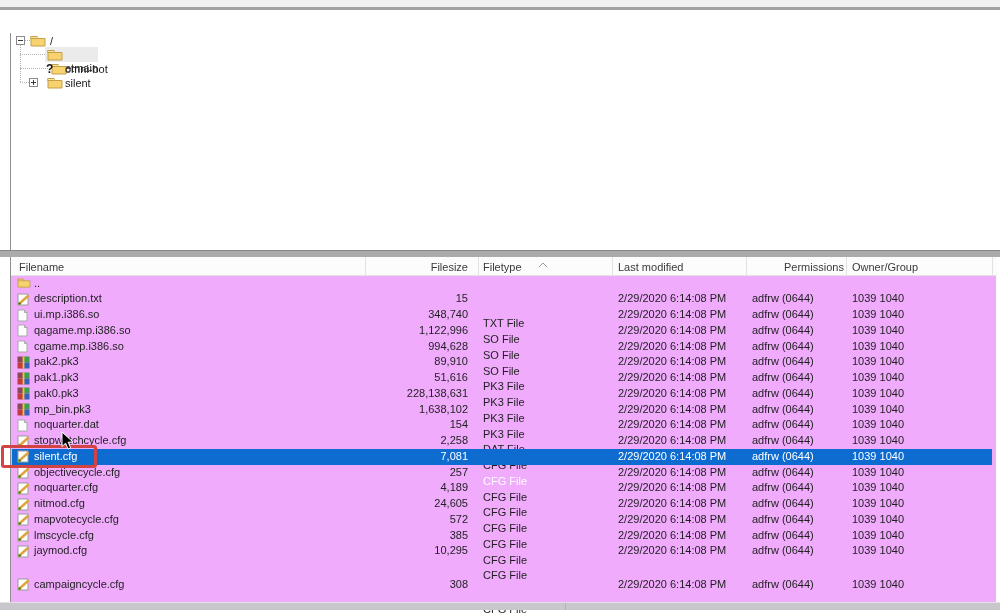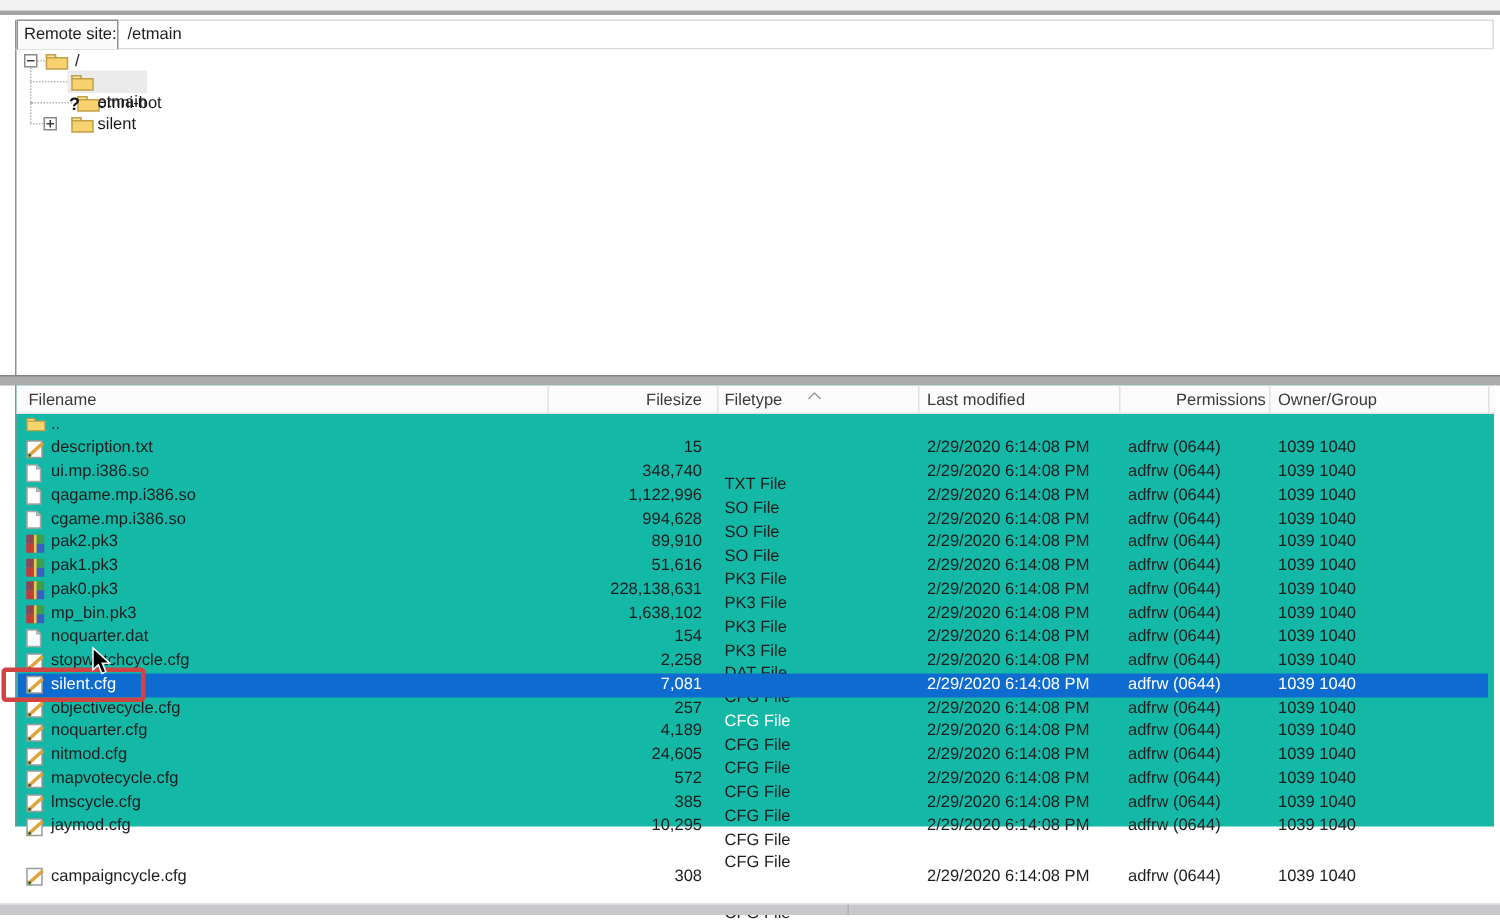--- a/index.html
+++ b/index.html
@@ -31,21 +31,21 @@
   .dot-v { position:absolute; border-left:1px dotted #b3b3b3; width:0; }
   .dot-h { position:absolute; border-top:1px dotted #b3b3b3; height:0; }
   .q-mark { position:absolute; font-weight:bold; font-size:12px; color:#111; z-index:2; }
   .icon { display:inline-block; }
 
   
   .splitter { position:absolute; left:0; top:250px; width:1000px; height:7px;
               background:#ababab; border-top:1px solid #868686; }
 
   
-  .list-panel { position:absolute; left:10px; top:257px; width:986px; height:294px; background:#14b8a6;
+  .list-panel { position:absolute; left:10px; top:257px; width:986px; height:345px; background:#f0abfc;
                 border-left:1px solid #8f8f8f; }
   .list-header { position:absolute; left:0; top:0; width:986px; height:19px; background:#fcfcfc;
                  border-bottom:1px solid #e3e3e3; color:#3a3a3a; }
   .hsep { position:absolute; top:0; width:1px; height:19px; background:#e2e2e2; }
   .hlabel { position:absolute; top:4px; white-space:nowrap; }
   .sort-indicator { position:absolute; left:527px; top:1px; }
 
   .rows { position:absolute; left:0; top:18.5px; width:986px; }
   .file-row { position:absolute; left:1px; width:980px; height:15.75px; }
   .file-row .cell { position:absolute; top:1px; white-space:nowrap; }
@@ -75,24 +75,20 @@
   .mouse-cursor { position:absolute; left:61px; top:431px; z-index:7; }
 </style>
 </head>
 <body>
 
 <div class="screen">
 
   <div class="top-strip"></div>
   <div class="top-divider"></div>
 
-  <div class="remote-row">
-    <div class="remote-label">Remote site:</div>
-    <div class="remote-path">/etmain</div>
-  </div>
 
   <div class="tree-panel">
     <div class="dot-v" style="left:9px; top:12px; height:37px;"></div>
     <div class="dot-h" style="left:14px; top:7px;  width:5px;"></div>
     <div class="dot-h" style="left:9px;  top:21px; width:25px;"></div>
     <div class="dot-h" style="left:9px;  top:35px; width:28px;"></div>
     <div class="dot-h" style="left:9px;  top:49px; width:9px;"></div>
 
     <div class="tree-highlight"></div>
 

